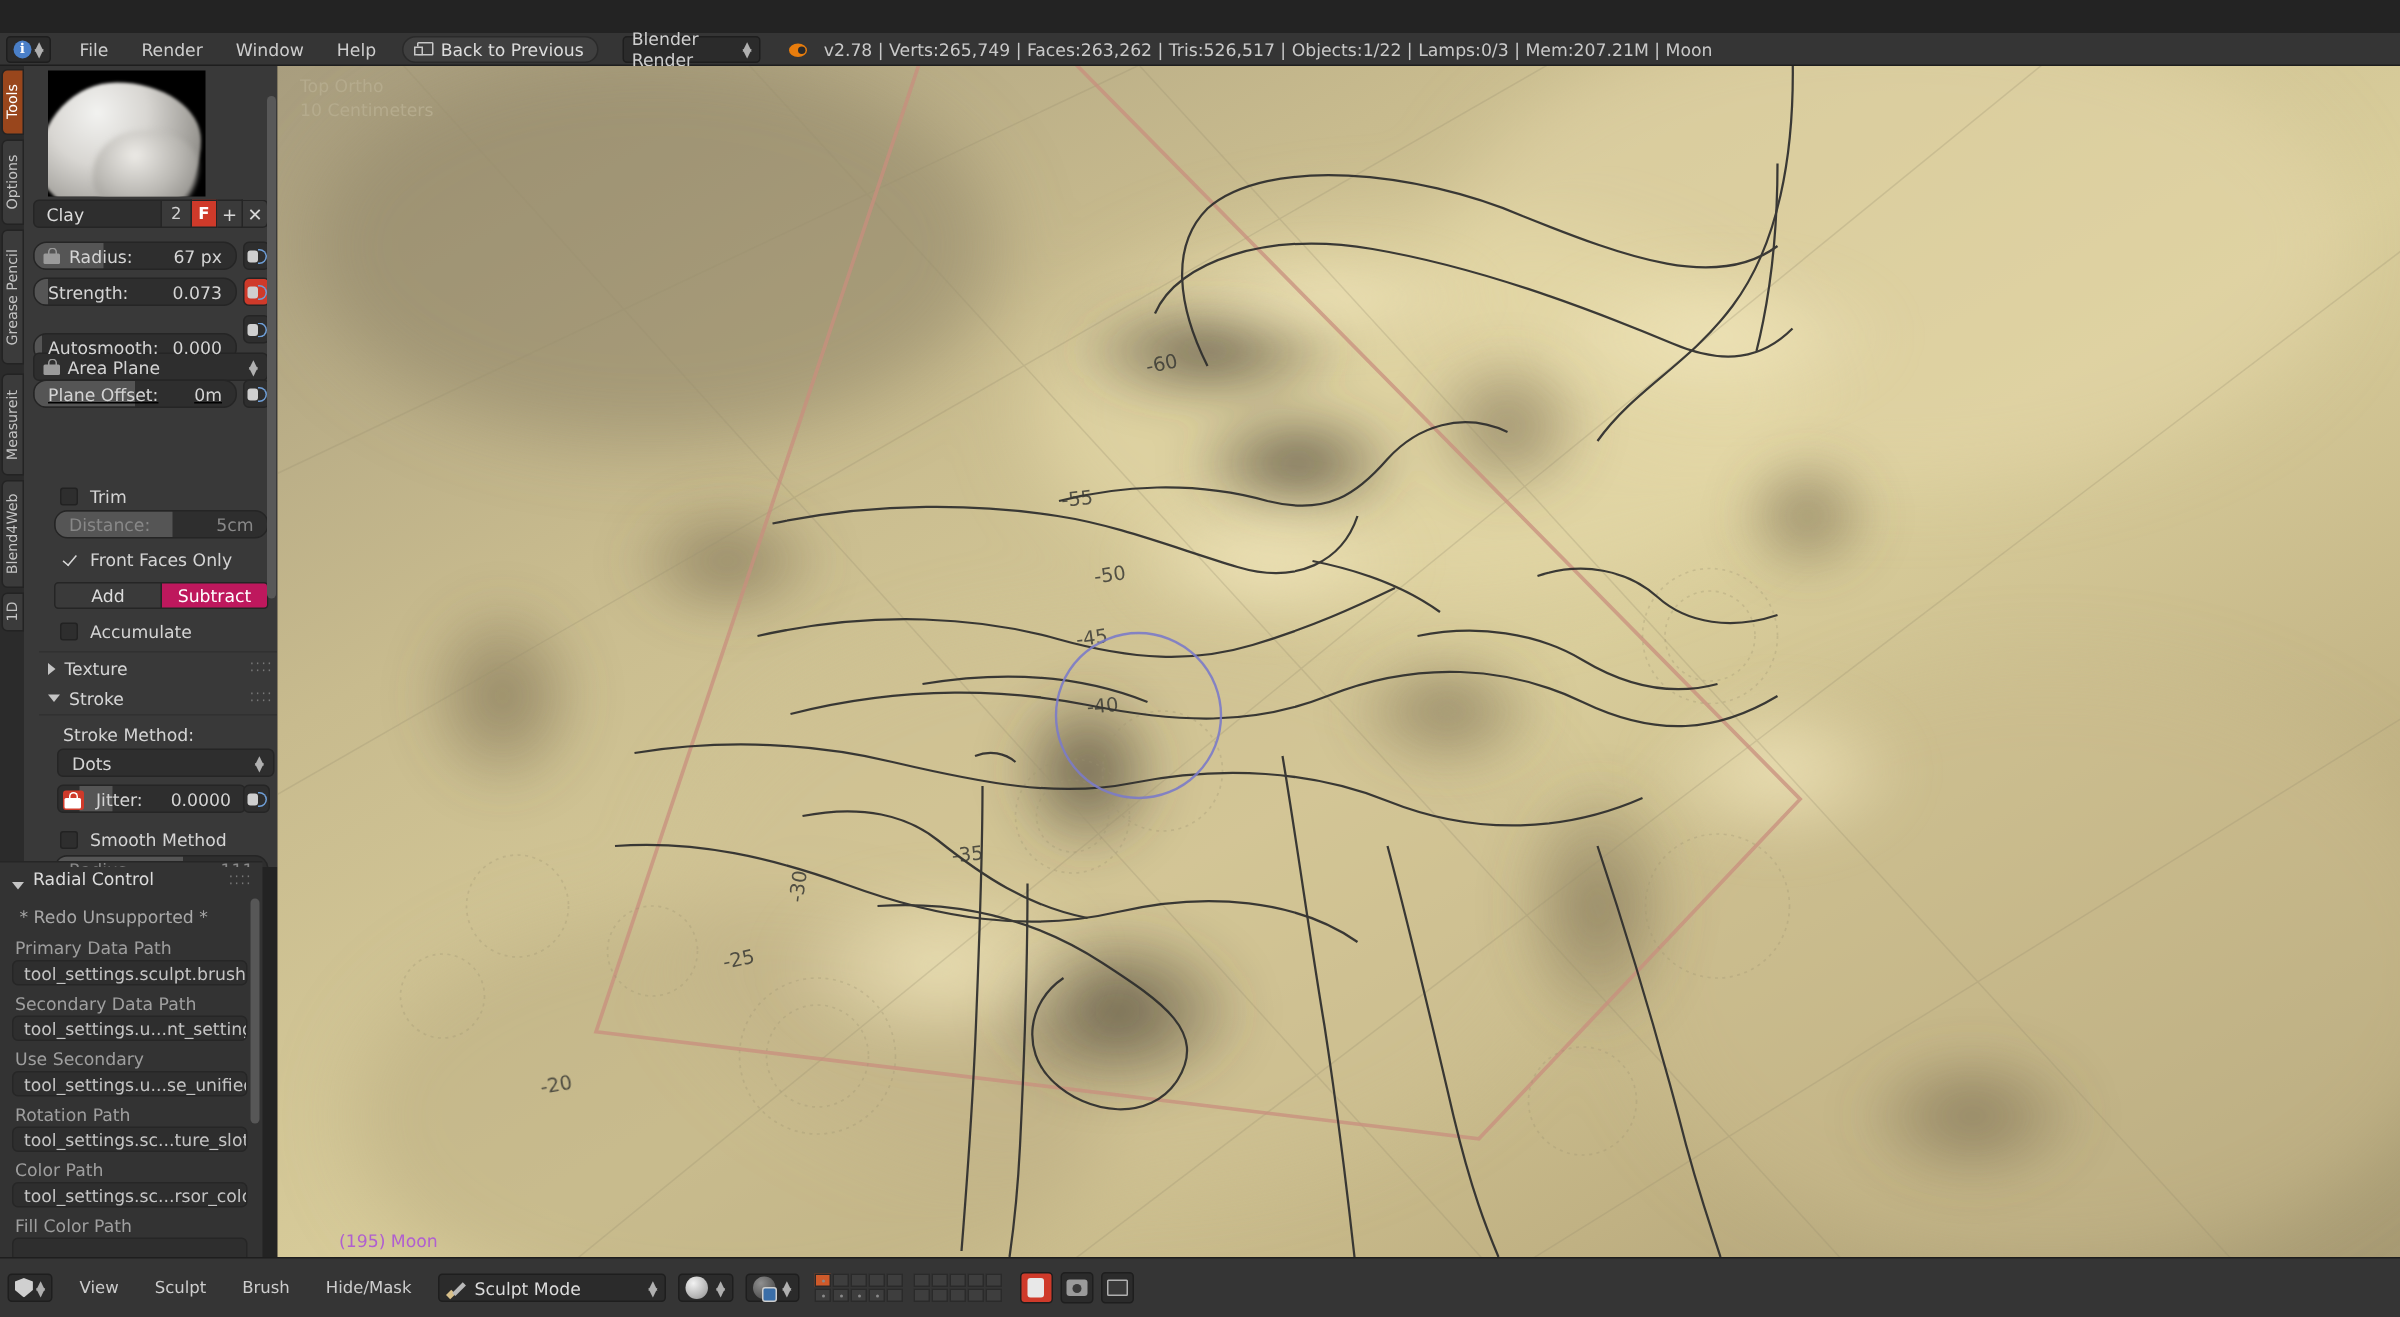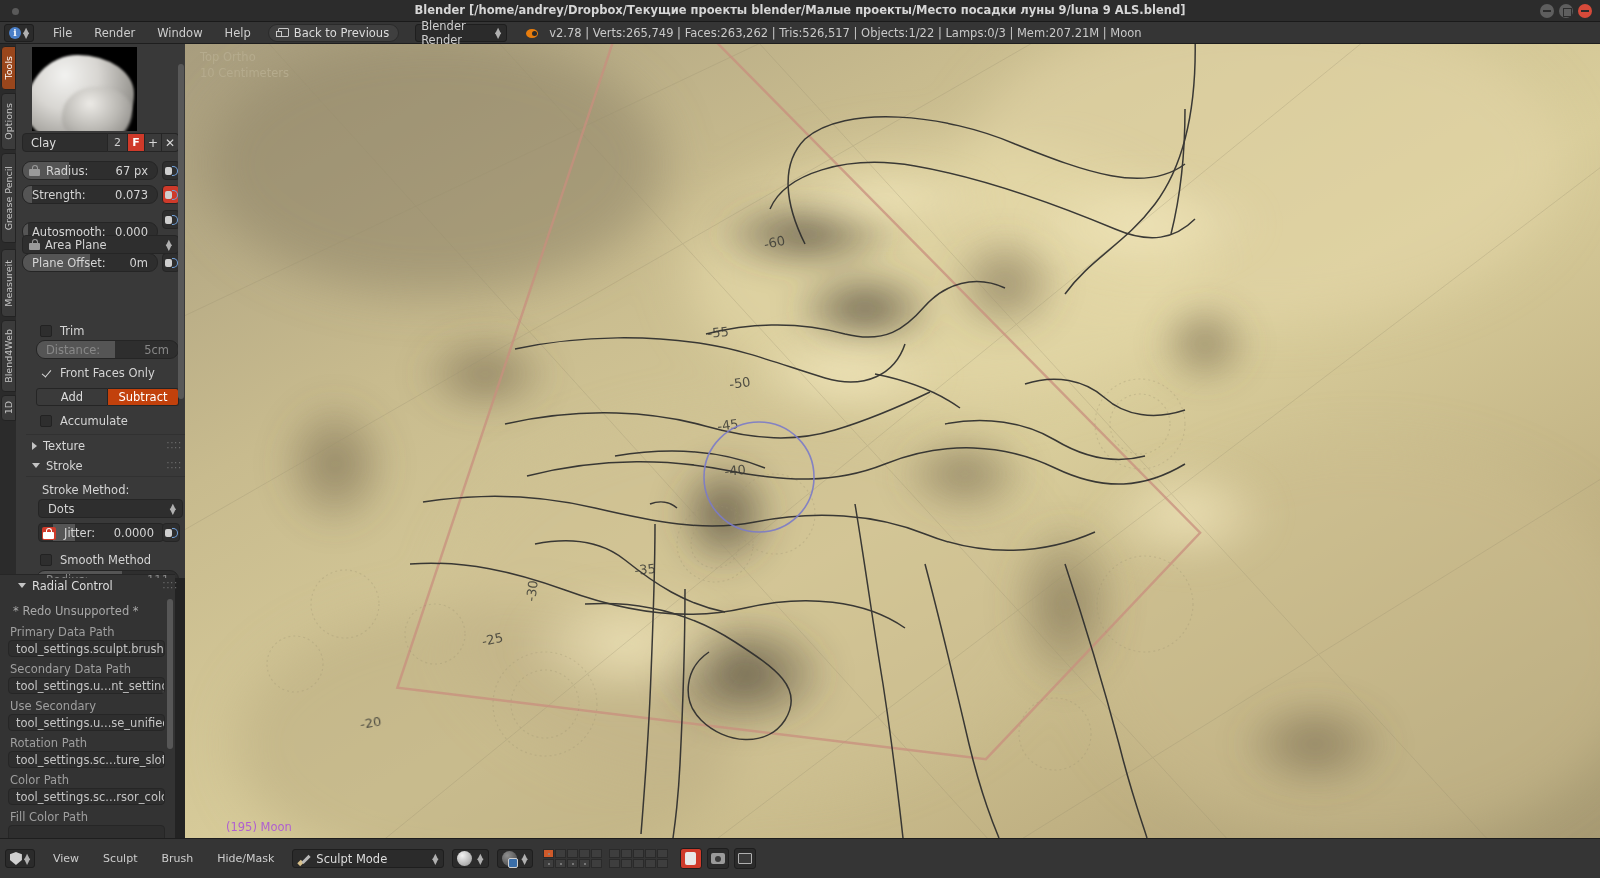--- a/index.html
+++ b/index.html
@@ -191,21 +191,21 @@
   }
   .chkrow { position:absolute; left:24px; display:flex; align-items:center; gap:8px;
     color:#d4d4d4; font-size:11.5px; height: 16px;}
 
   .addsub { position:absolute; left:20px; width:143px; height:18px; display:flex; }
   .addsub .a {
     flex:1; background:#3a3a3a; border:1px solid #252525; border-radius:3px 0 0 3px;
     display:flex;align-items:center;justify-content:center;color:#dcdcdc;font-size:11.5px;
   }
   .addsub .s {
-    flex:1; background:#c2410c; border:1px solid #252525; border-left:none; border-radius:0 3px 3px 0;
+    flex:1; background:#be185d; border:1px solid #252525; border-left:none; border-radius:0 3px 3px 0;
     display:flex;align-items:center;justify-content:center;color:#fff;font-size:11.5px;
   }
 
   .sechdr {
     position:absolute; left:16px; width:150px; height:17px; display:flex; align-items:center;
     color:#d6d6d6; font-size:11.5px; gap:6px;
   }
   .tri { width:0;height:0;border-left:5px solid #c4c4c4;border-top:4px solid transparent;border-bottom:4px solid transparent;}
   .tri.open{ border-left:4.5px solid transparent;border-right:4.5px solid transparent;border-top:5px solid #c4c4c4;border-bottom:none;}
   .grip { margin-left:auto; color:#777; font-size:9px; letter-spacing:1px; line-height:5px; }
@@ -216,22 +216,22 @@
     display:flex;align-items:center;color:#d4d4d4;font-size:11.5px;padding:0 6px 0 9px;
   }
   .selbox .arrows{margin-left:auto;color:#b0b0b0;font-size:8px;line-height:5px;text-align:center;}
 
   
   .redopanel {
     position:absolute; left:0; top:574px; width:175px; height:264px;
     background:#333; border-top:1px solid #262626;
   }
   .redo-hdr {
-    position:absolute; left:18px; top:3px; width:160px; height:15px;
-    display:flex;align-items:center;gap:6px;color:#dcdcdc;font-size:11.5px;
+    position:absolute; left:8px; top:3px; width:160px; height:15px;
+    display:flex;align-items:flex-end;gap:6px;color:#dcdcdc;font-size:11.5px;
   }
   .redo-lbl { position:absolute; left:10px; color:#9f9f9f; font-size:11.5px; }
   .redo-note{ position:absolute; left:13px; color:#a8a8a8; font-size:11.5px;}
   .redo-field{
     position:absolute; left:8px; width:157px; height:17px;
     background:#2e2e2e; border:1px solid #262626; border-radius:4px;
     display:flex;align-items:center;padding-left:7px;color:#c4c4c4;font-size:11.5px;
     overflow:hidden; white-space:nowrap;
   }
   .redo-scroll{position:absolute;right:2px;top:24px;width:6px;height:232px;}
@@ -293,27 +293,20 @@
   .btn-sq.red{background:#cf3a2a;}
   .cam-ic{width:14px;height:11px;background:#9a9a9a;border-radius:2px;position:relative;}
   .cam-ic::after{content:"";position:absolute;left:4px;top:2.5px;width:6px;height:6px;border-radius:50%;background:#3a3a3a;}
   .clap-ic{width:14px;height:11px;background:#3a3a3a;border:1.4px solid #b0b0b0;border-radius:1px;}
 </style>
 </head>
 <body>
 
 <div id="app">
 
-  <div class="titlebar">
-    <div class="tb-dot"></div>
-    <div class="title">Blender [/home/andrey/Dropbox/Текущие проекты blender/Малые проекты/Место посадки луны 9/luna  9 ALS.blend]</div>
-    <div class="wc wc-min"></div>
-    <div class="wc wc-max"></div>
-    <div class="wc wc-close"></div>
-  </div>
 
   <div class="menubar">
     <div class="editor-type-btn">
       <div class="info-ic">i</div>
       <div class="updown">▲<br>▼</div>
     </div>
     <div class="menu-item">File</div>
     <div class="menu-item">Render</div>
     <div class="menu-item">Window</div>
     <div class="menu-item">Help</div>
@@ -417,21 +410,21 @@
       <div class="selbox">
         <span class="lockic" style="margin-left:-4px;margin-right:4px;">
             <span class="body"></span>
             <span class="sh"></span>
           </span>
         <span>Area Plane</span>
         <span class="arrows">▲<br>▼</span>
       </div>
     </div>
 
-    <div class="row" style="top:209px;width:136px;">
+    <div class="row" style="top:209px;width:136px;text-decoration:underline;">
       <div class="wbox pill">
         <div class="fill" style="width:50%"></div>
         <span class="lbl">Plane Offset:</span>
         <span class="val">0m</span>
       </div>
     </div>
     <div class="animbtn" style="left:146px;top:209px;">
       <span class="anim-glyph">
           <span class="hand"></span>
           <span class="arc"></span>

